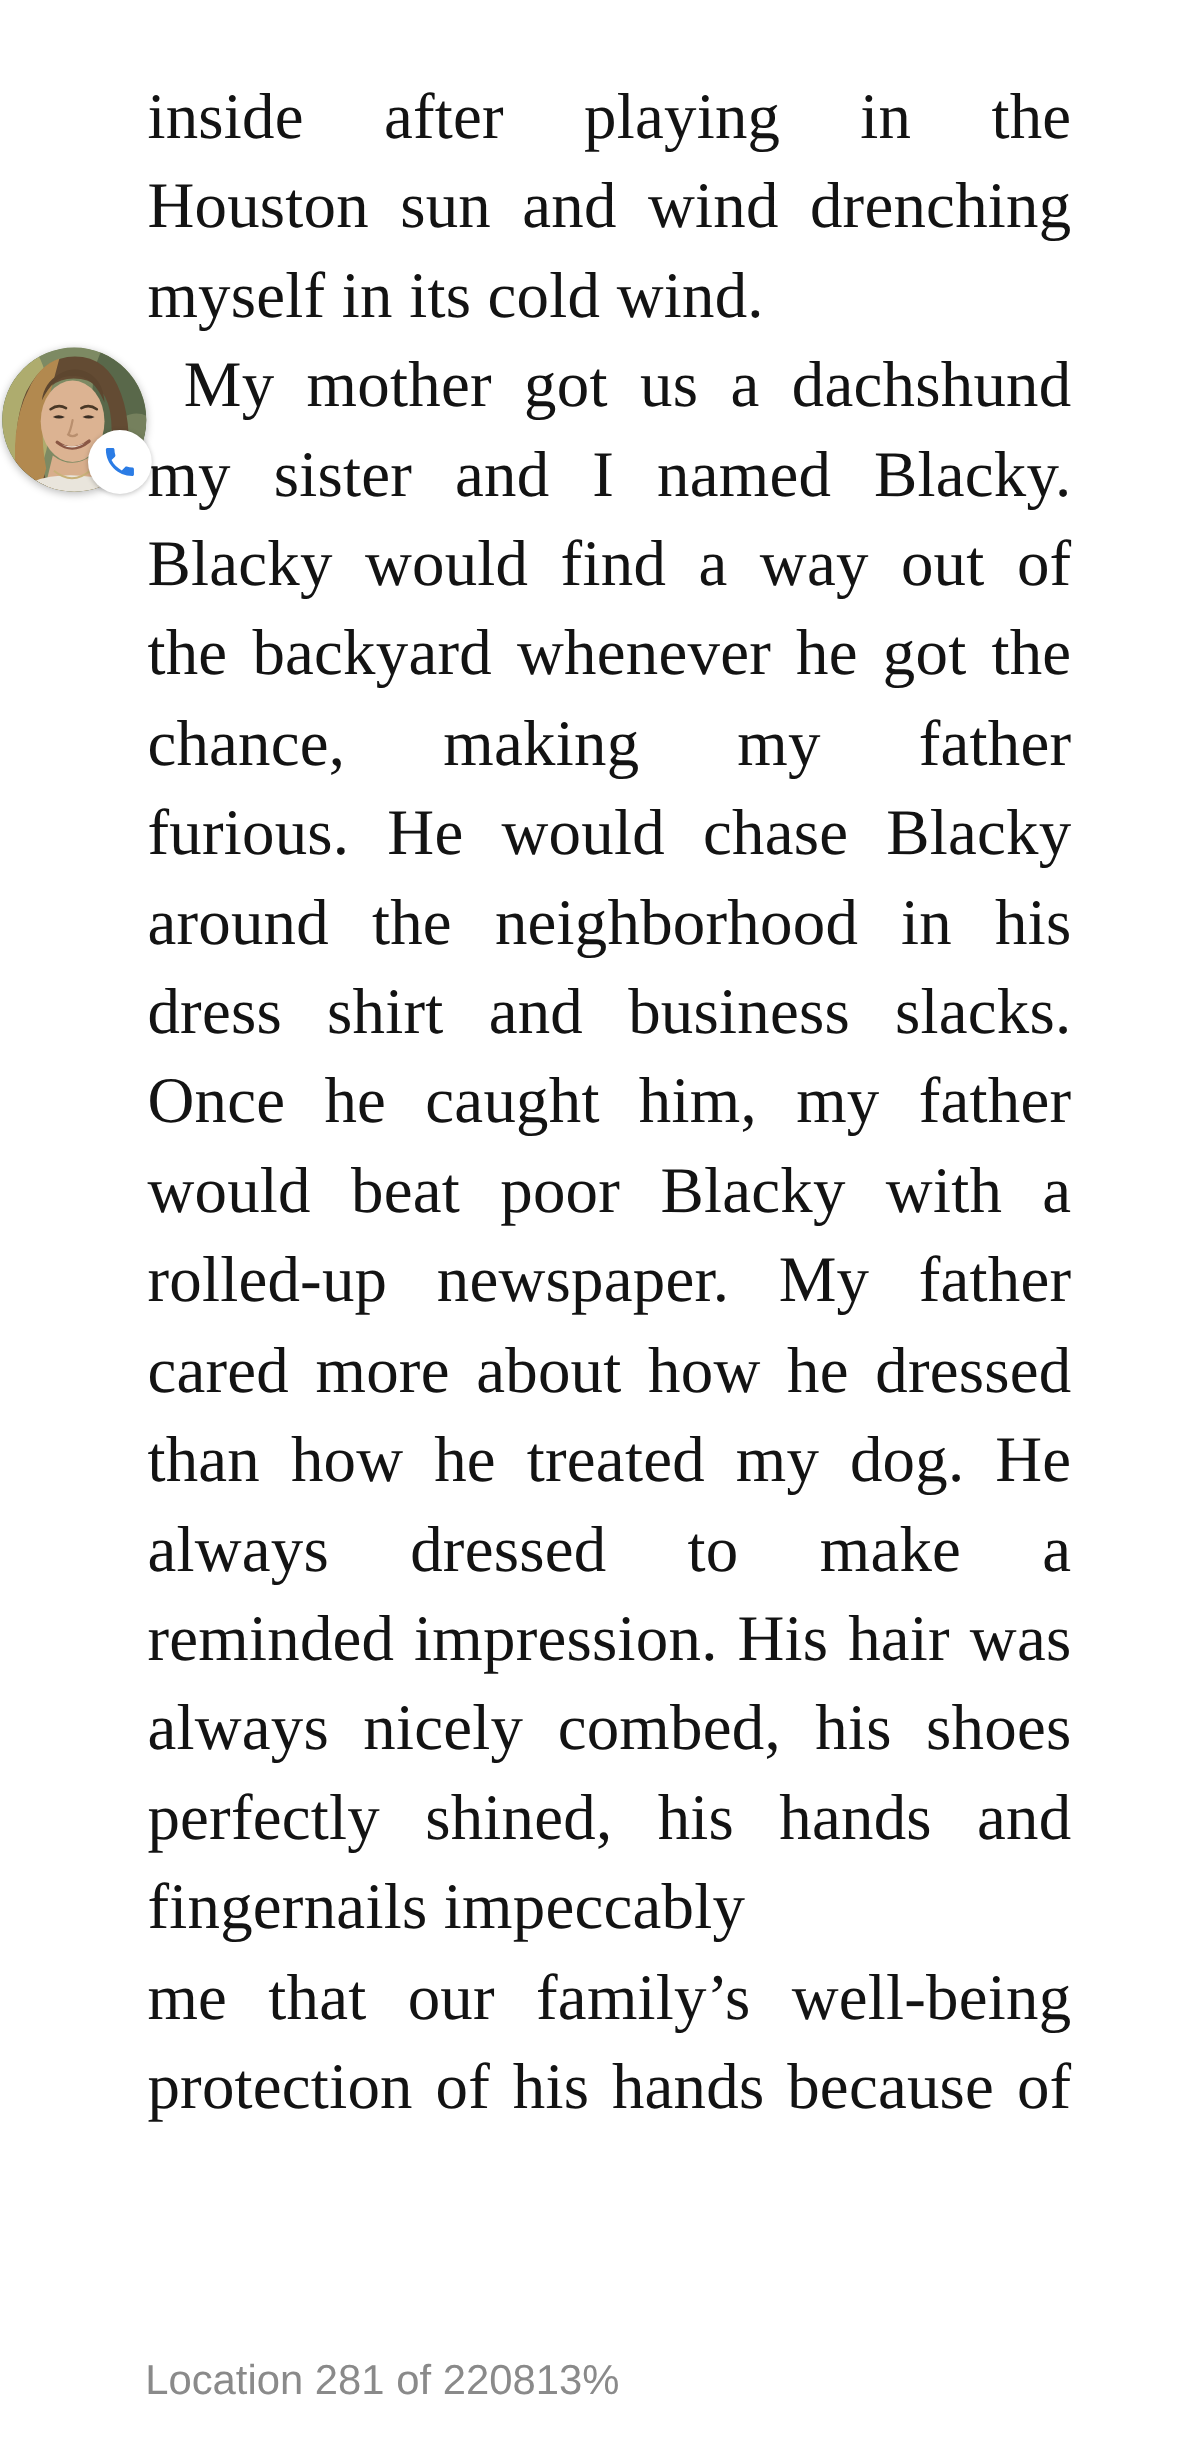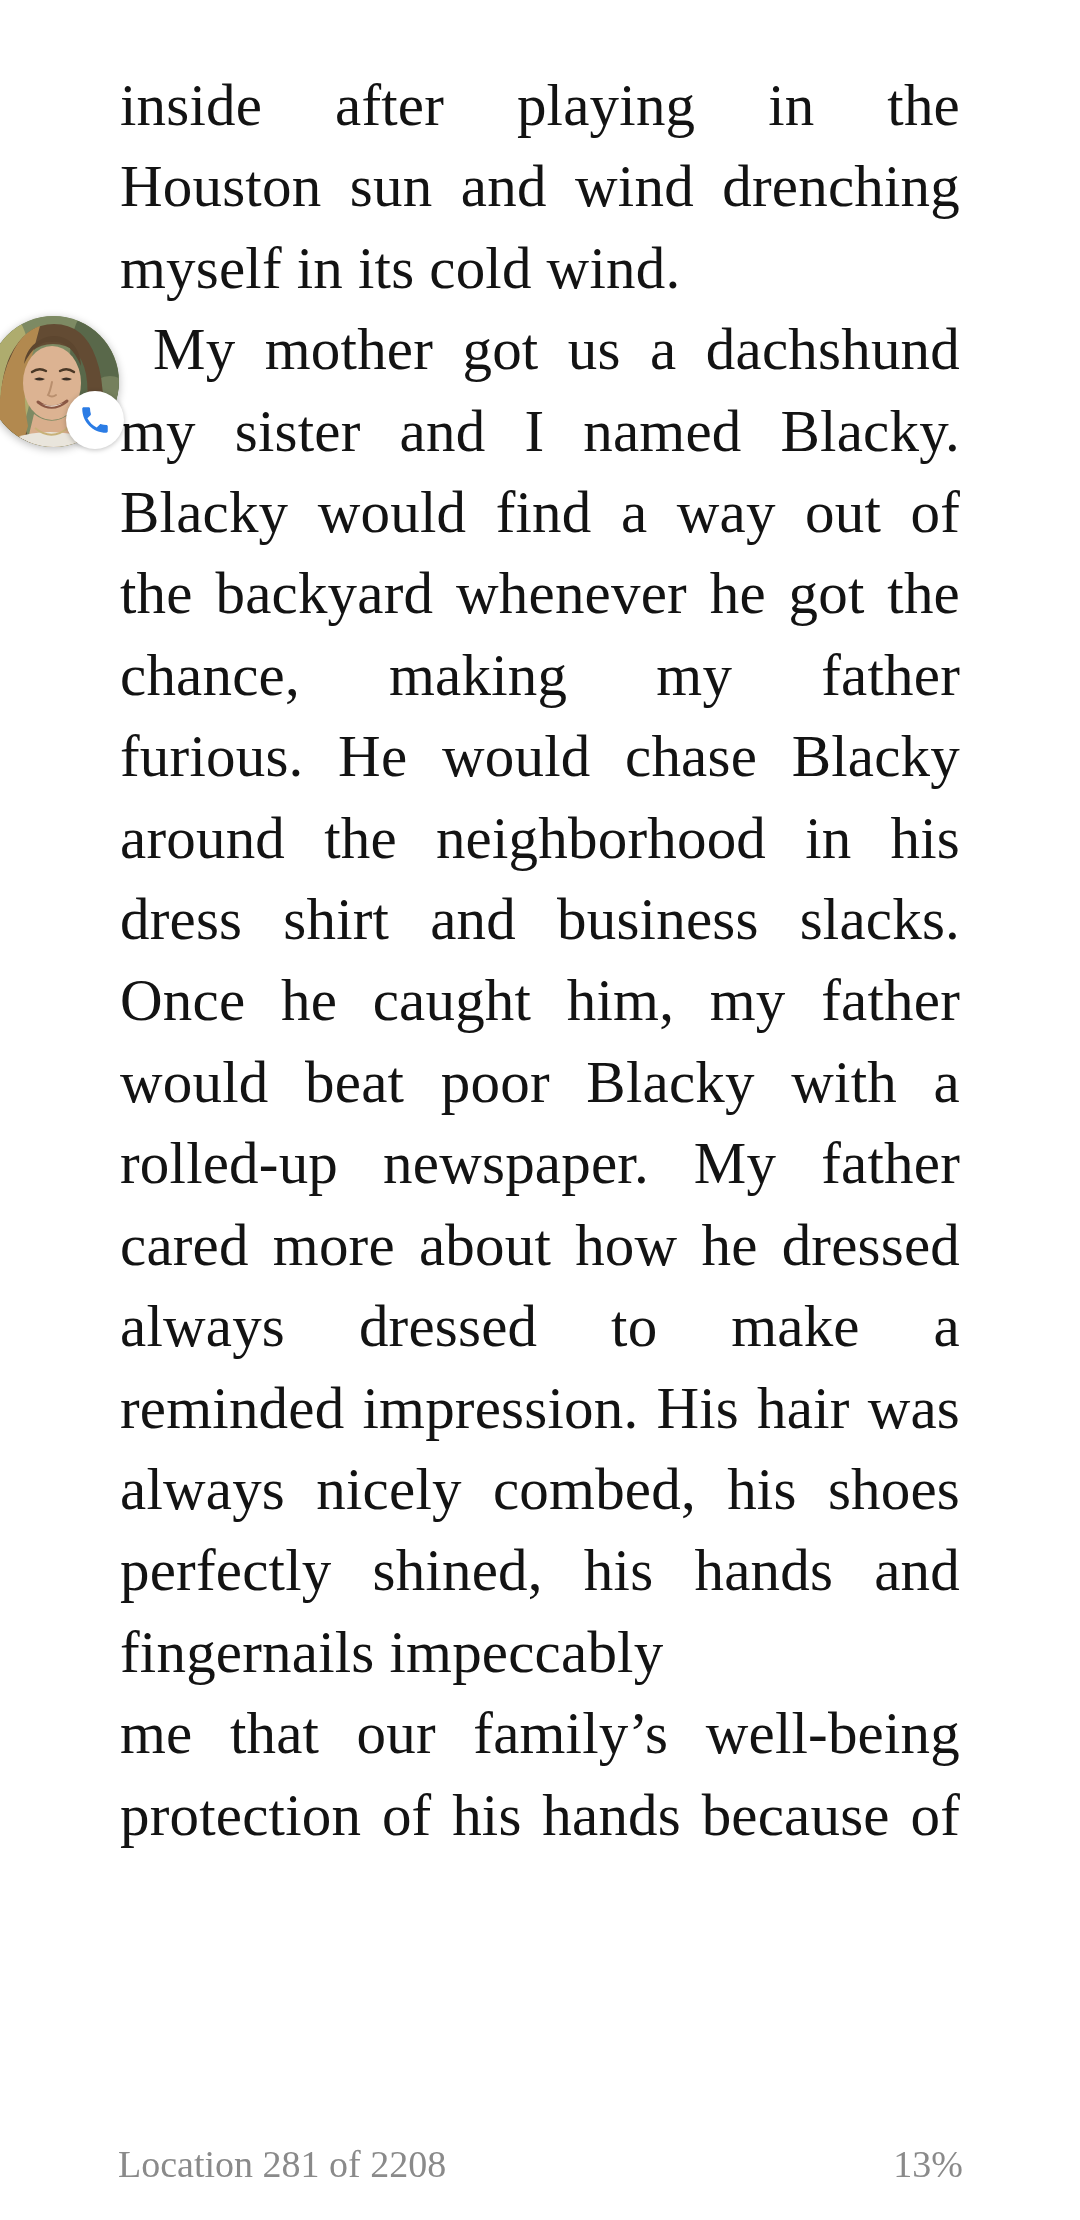--- a/index.html
+++ b/index.html
@@ -3,43 +3,43 @@
 <meta charset="utf-8">
 <style>
   html,body{margin:0;padding:0;}
   body{
     width:1080px;height:2220px;
     background:#ffffff;
     overflow:hidden;
     position:relative;
     font-family:"Liberation Serif", serif;
   }
-  .screen{position:absolute;inset:0;background:#ffffff;}
+  .screen{position:absolute;inset:0;background:#ffffff;margin-left:14px;}
 
   
   .textblock{
     position:absolute;
     left:120px; top:65px; width:840px;
     font-family:"Liberation Serif", serif;
     font-size:59px;
     line-height:81.4px;
     color:#131313;
     letter-spacing:0.2px;
   }
   .line{white-space:normal;}
   .line.j{text-align:justify; text-align-last:justify;}
   .line.nj{text-align:right; text-align-last:left;}
   .line.ind{text-indent:33px;}
 
   
   .footer{
     position:absolute;
     left:118px; right:117px; top:2142px; height:48px;
-    display:flex; justify-content:space-between; align-items:baseline;
-    font-family:Liberation Serif, serif;
+    display:flex; justify-content:flex-start; align-items:baseline;
+    font-family:Liberation Sans, sans-serif;
     font-size:38px; line-height:44px;
     color:#8a8a8a;
   }
 
   
   .call-bubble{
     position:absolute; left:-12px; top:316px; width:131px; height:131px;
   }
   .avatar{
     position:absolute; inset:0; width:131px; height:131px;
@@ -72,20 +72,21 @@
       <div class="line j">Blacky would find a way out of</div>
       <div class="line j">the backyard whenever he got the</div>
       <div class="line j">chance, making my father</div>
       <div class="line j">furious. He would chase Blacky</div>
       <div class="line j">around the neighborhood in his</div>
       <div class="line j">dress shirt and business slacks.</div>
       <div class="line j">Once he caught him, my father</div>
       <div class="line j">would beat poor Blacky with a</div>
       <div class="line j">rolled-up newspaper. My father</div>
       <div class="line j">cared more about how he dressed</div>
+      <div class="line j">than how he treated my dog. He</div>
       <div class="line j">always dressed to make a</div>
       <div class="line j">reminded impression. His hair was</div>
       <div class="line j">always nicely combed, his shoes</div>
       <div class="line j">perfectly shined, his hands and</div>
       <div class="line nj">fingernails impeccably</div>
       <div class="line j">me that our family’s well-being</div>
       <div class="line j">protection of his hands because of</div>
     </div>
   </main>
 

